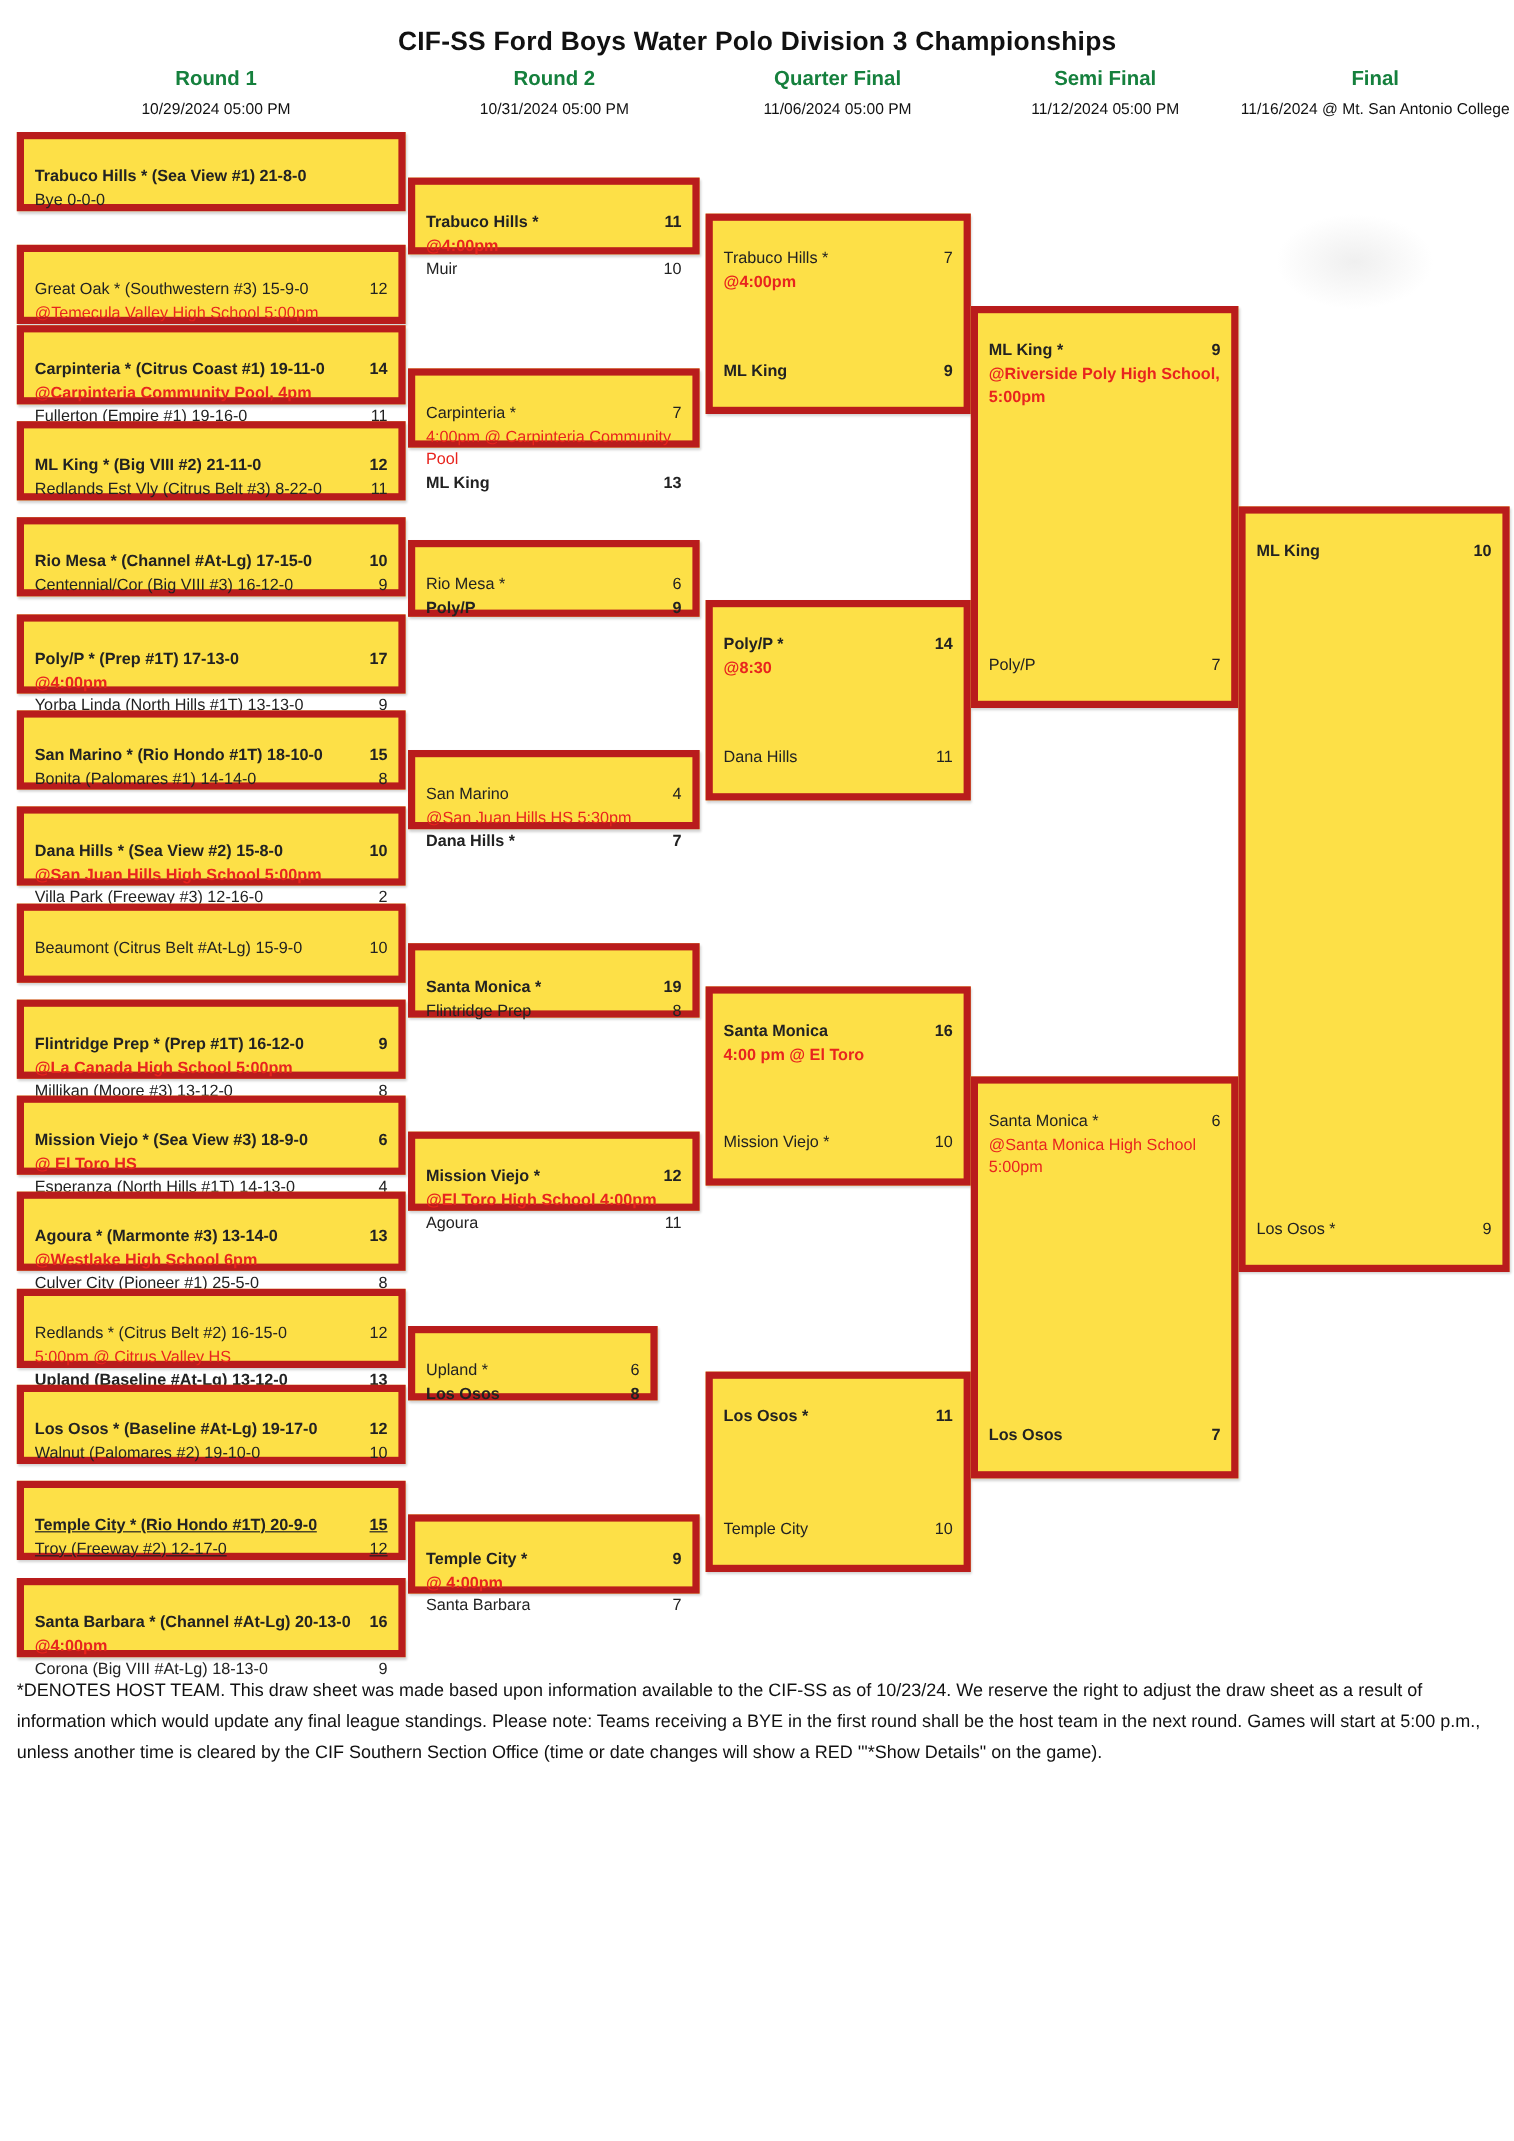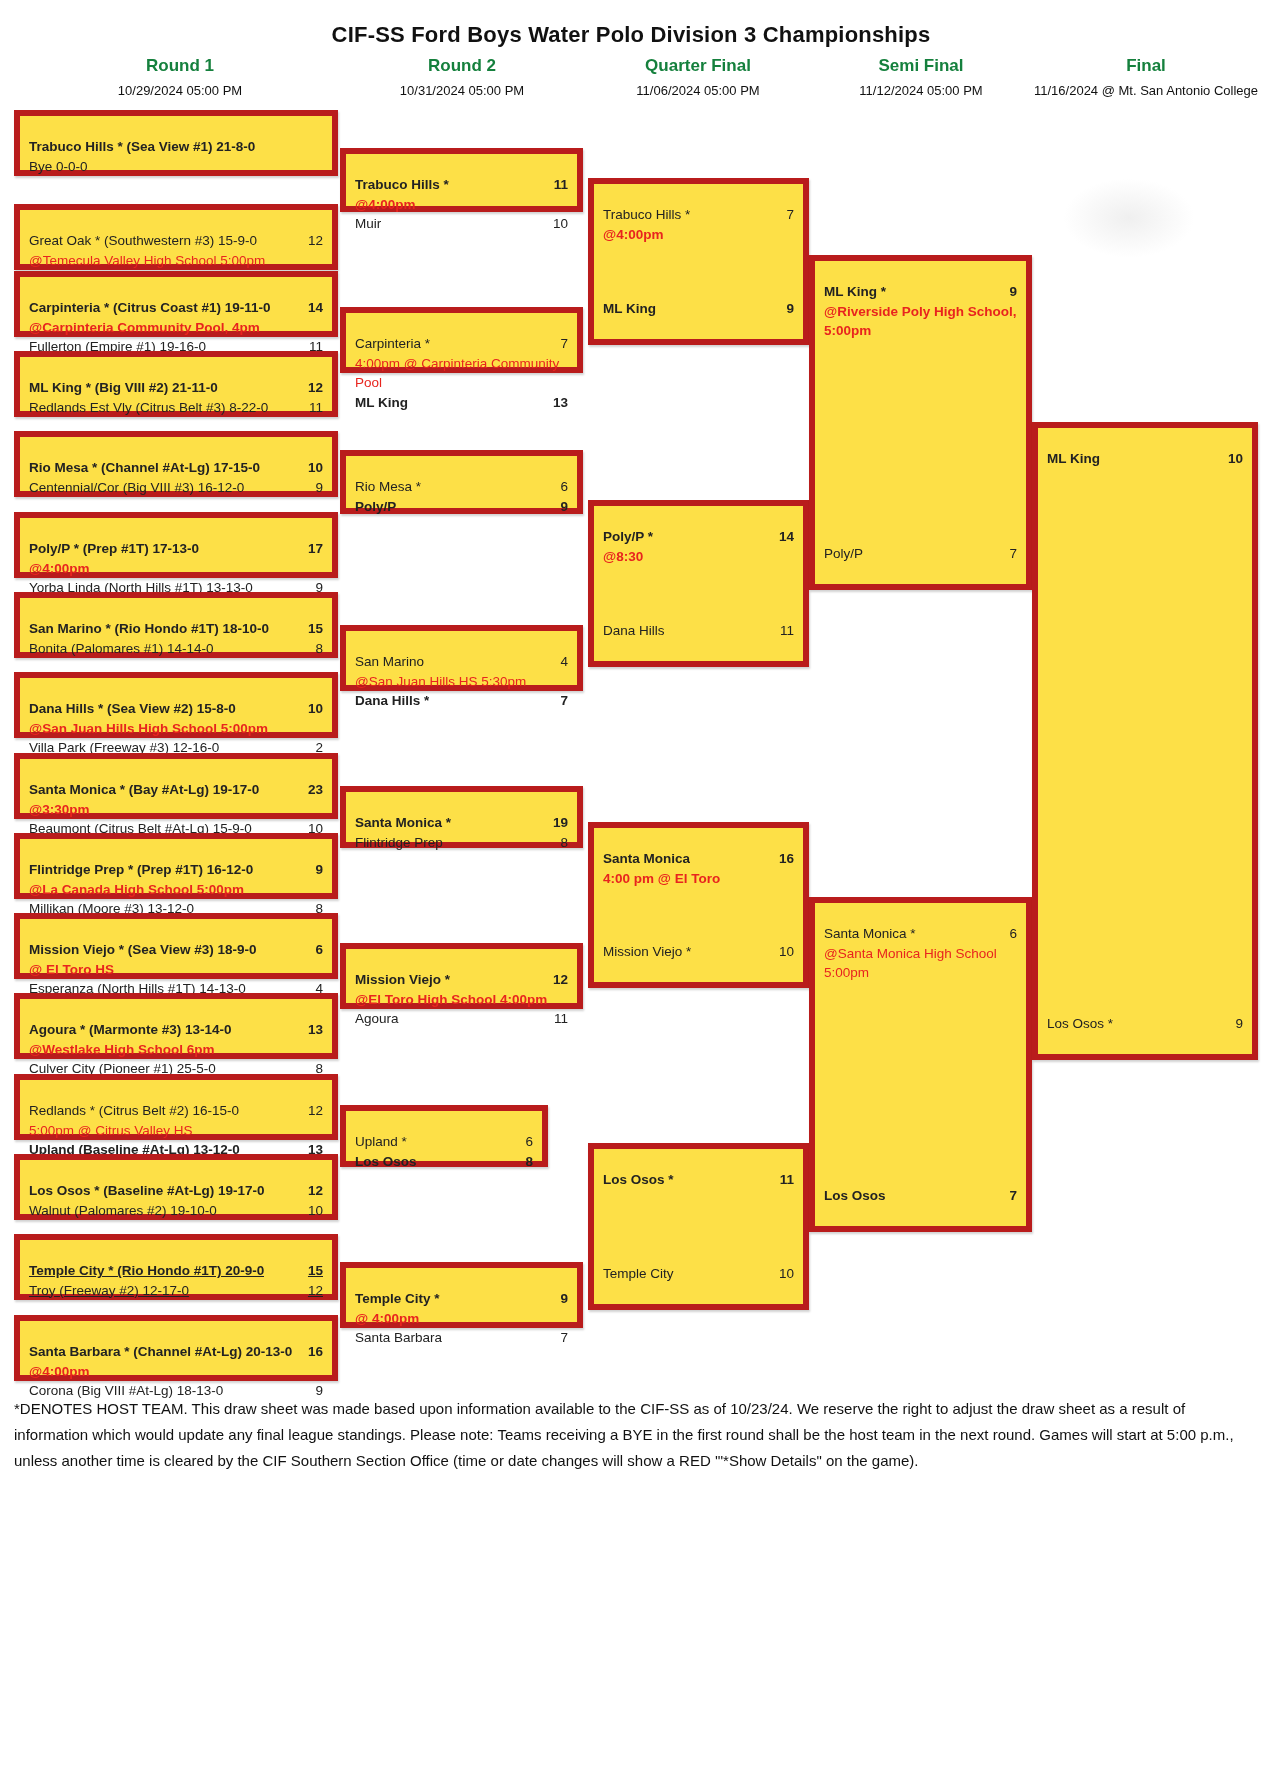--- a/index.html
+++ b/index.html
@@ -151,27 +151,20 @@
             <span class="tscore b">10</span>
           </div>
           <div class="venue b">@San Juan Hills High School 5:00pm</div>
         </div>
         <div class="trow">
           <span class="tname">Villa Park (Freeway #3) 12-16-0</span>
           <span class="tscore">2</span>
         </div>
       </div>
       <div class="match-box" style="left: 14px; top: 753px; width: 324px; height: 66px;">
-        <div class="grp">
-          <div class="trow">
-            <span class="tname b">Santa Monica * (Bay #At-Lg) 19-17-0</span>
-            <span class="tscore b">23</span>
-          </div>
-          <div class="venue b">@3:30pm</div>
-        </div>
         <div class="trow">
           <span class="tname">Beaumont (Citrus Belt #At-Lg) 15-9-0</span>
           <span class="tscore">10</span>
         </div>
       </div>
       <div class="match-box" style="left: 14px; top: 833px; width: 324px; height: 66px;">
         <div class="grp">
           <div class="trow">
             <span class="tname b">Flintridge Prep * (Prep #1T) 16-12-0</span>
             <span class="tscore b">9</span>

